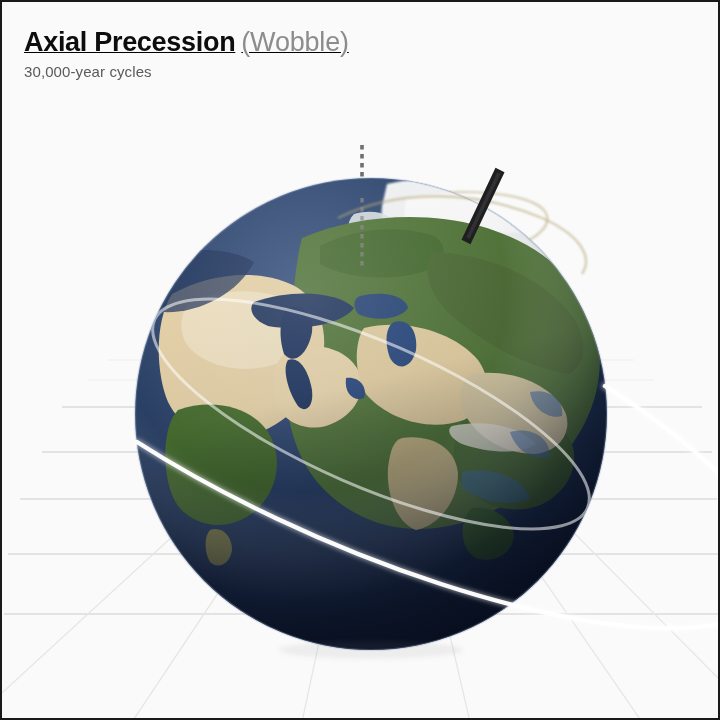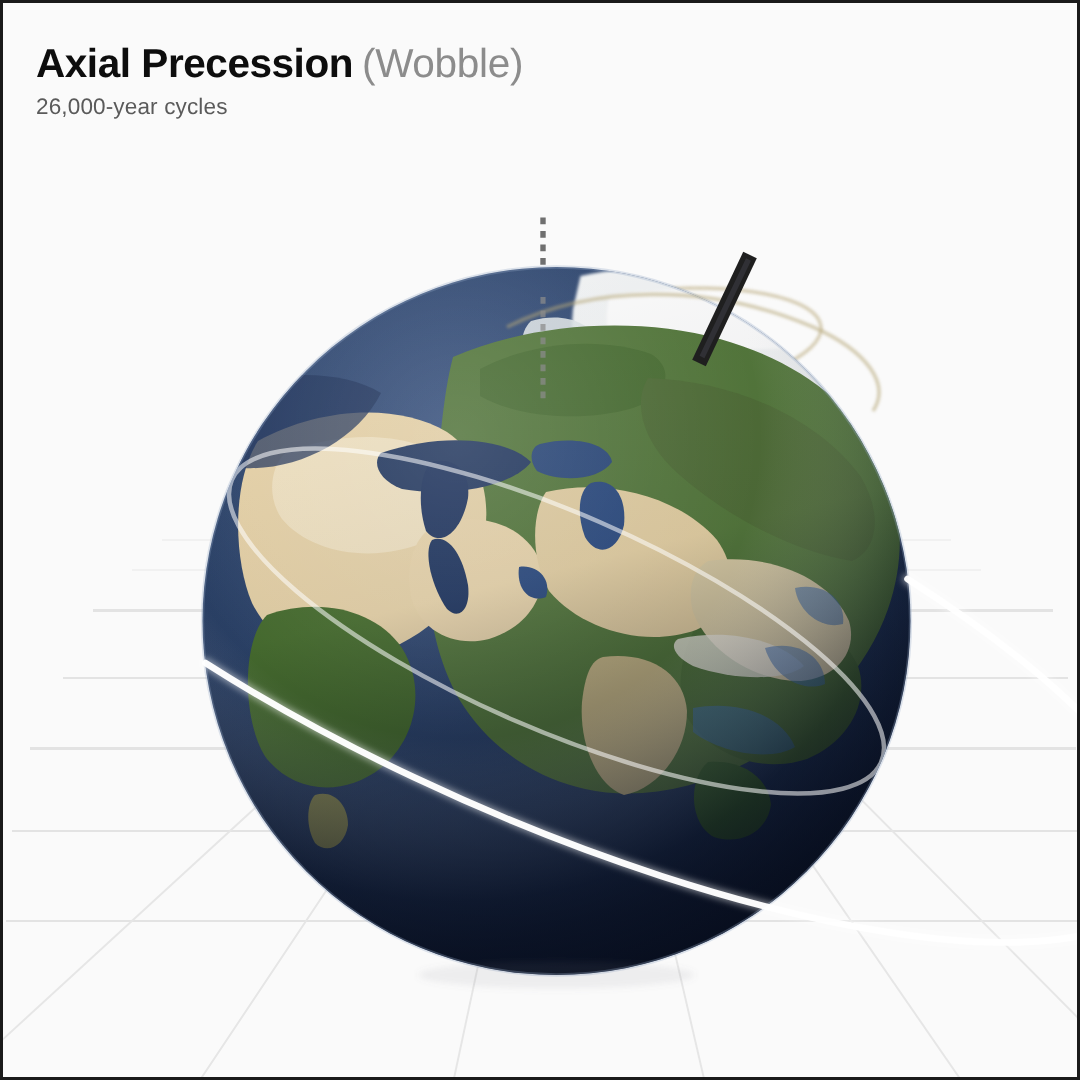--- a/index.html
+++ b/index.html
@@ -34,20 +34,21 @@
   
   #title-block {
     position: absolute;
     left: 22px;
     top: 26px;
     z-index: 40;
   }
   #title-line {
     white-space: nowrap;
     line-height: 1.05;
+    text-decoration: underline;
   }
   .title-main {
     font-size: 27px;
     font-weight: bold;
     color: #0d0d0d;
     letter-spacing: -0.3px;
   }
   .title-sub-paren {
     font-size: 27px;
     font-weight: normal;
@@ -307,17 +308,17 @@
       </g>
 
       <ellipse cx="369" cy="648" rx="92" ry="9" fill="rgba(120,120,130,0.10)" filter="url(#softBlur)"></ellipse>
     </svg>
   </div>
 
   <div id="title-block">
     <div id="title-line">
       <span class="title-main">Axial Precession</span><span class="title-sub-paren">(Wobble)</span>
     </div>
-    <div id="subtitle">26,000-year cycles</div>
+    <div id="subtitle">30,000-year cycles</div>
   </div>
 
 
 </div>
 
 </body></html>

